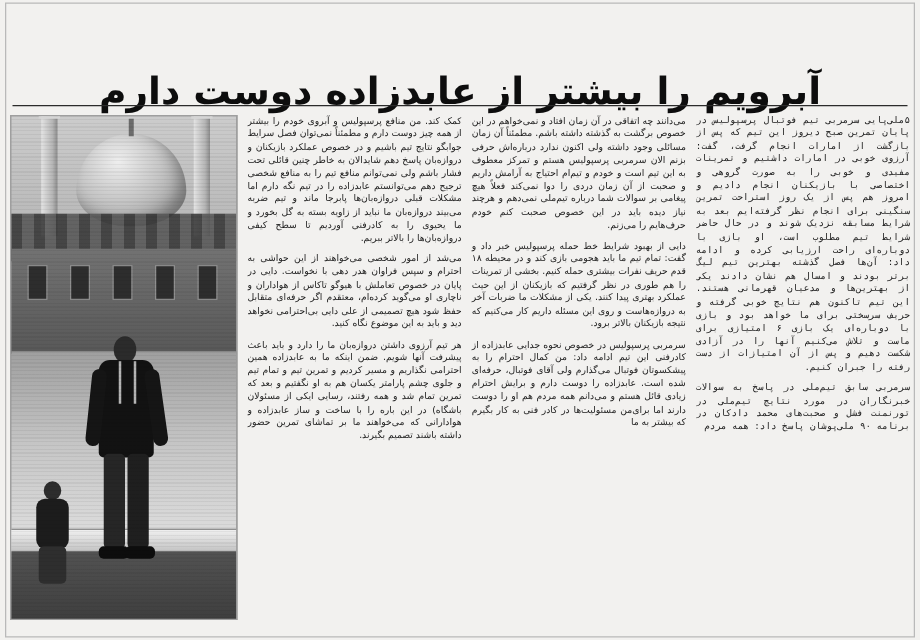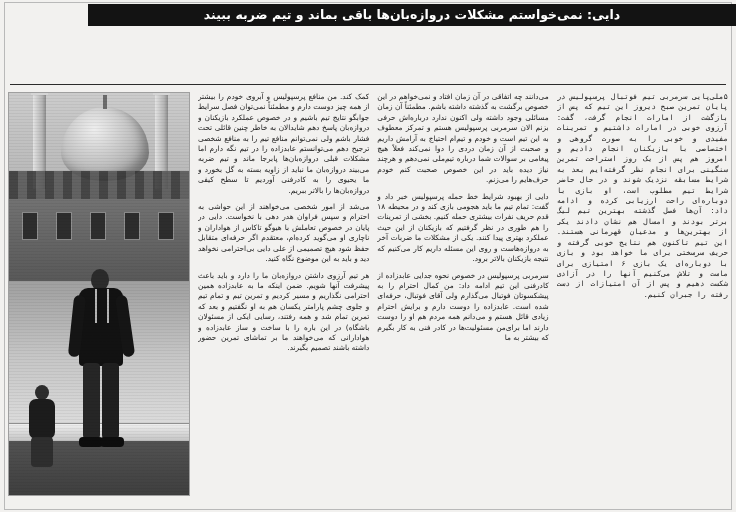--- a/index.html
+++ b/index.html
@@ -165,29 +165,30 @@
     border:1px solid #b9b9b9;box-sizing:border-box;pointer-events:none;
   }
 </style>
 </head>
 <body>
 
 <div class="page">
 
   <div class="border-frame"></div>
 
-  <div class="banner">دایی: نمی‌خواستم مشکلات دروازه‌بان‌ها باقی بماند و تیم ضربه ببیند</div>
-
+
+  <h1 class="headline">آبرویم را بیشتر از عابدزاده دوست دارم</h1>
 
   <div class="rule"></div>
 
   <div class="body">
 
     <div class="col col-right">
       <p>۵ملی‌پایی سرمربی تیم فوتبال پرسپولیس در پایان تمرین صبح دیروز این تیم که پس از بازگشت از امارات انجام گرفت، گفت: آرزوی خوبی در امارات داشتیم و تمرینات مفیدی و خوبی را به صورت گروهی و اختصاصی با بازیکنان انجام دادیم و امروز هم پس از یک روز استراحت تمرین سنگینی برای انجام نظر گرفته‌ایم بعد به شرایط مسابقه نزدیک شوند و در حال حاضر شرایط تیم مطلوب است، او بازی با دوباره‌ای راحت ارزیابی کرده و ادامه داد: آن‌ها فصل گذشته بهترین تیم لیگ برتر بودند و امسال هم نشان دادند یکی از بهترین‌ها و مدعیان قهرمانی هستند. این تیم تاکنون هم نتایج خوبی گرفته و حریف سرسختی برای ما خواهد بود و بازی با دوباره‌ای یک بازی ۶ امتیازی برای ماست و تلاش می‌کنیم آنها را در آزادی شکست دهیم و پس از آن امتیازات از دست رفته را جبران کنیم.</p>
+      <p>سرمربی سابق تیم‌ملی در پاسخ به سوالات خبرنگاران در مورد نتایج تیم‌ملی در تورنمنت فشل و صحبت‌های محمد دادکان در برنامه ۹۰ ملی‌پوشان پاسخ داد: همه مردم</p>
     </div>
 
     <div class="col col-mid">
       <p>می‌دانند چه اتفاقی در آن زمان افتاد و نمی‌خواهم در این خصوص برگشت به گذشته داشته باشم. مطمئناً آن زمان مسائلی وجود داشته ولی اکنون ندارد درباره‌اش حرفی بزنم الان سرمربی پرسپولیس هستم و تمرکز معطوف به این تیم است و خودم و تیم‌ام احتیاج به آرامش داریم و صحبت از آن زمان دردی را دوا نمی‌کند فعلاً هیچ پیغامی بر سوالات شما درباره تیم‌ملی نمی‌دهم و هرچند نیاز دیده باید در این خصوص صحبت کنم خودم حرف‌هایم را می‌زنم.</p>
       <p>دایی از بهبود شرایط خط حمله پرسپولیس خبر داد و گفت: تمام تیم ما باید هجومی بازی کند و در محیطه ۱۸ قدم حریف نفرات بیشتری حمله کنیم. بخشی از تمرینات را هم طوری در نظر گرفتیم که بازیکنان از این حیث عملکرد بهتری پیدا کنند. یکی از مشکلات ما ضربات آخر به دروازه‌هاست و روی این مسئله داریم کار می‌کنیم که نتیجه بازیکنان بالاتر برود.</p>
       <p>سرمربی پرسپولیس در خصوص نحوه جدایی عابدزاده از کادرفنی این تیم ادامه داد: من کمال احترام را به پیشکسوتان فوتبال می‌گذارم ولی آقای فوتبال، حرفه‌ای شده است. عابدزاده را دوست دارم و برایش احترام زیادی قائل هستم و می‌دانم همه مردم هم او را دوست دارند اما برای‌من مسئولیت‌ها در کادر فنی به کار بگیرم که بیشتر به ما</p>
     </div>
 
     <div class="col col-left">
       <p>کمک کند. من منافع پرسپولیس و آبروی خودم را بیشتر از همه چیز دوست دارم و مطمئناً نمی‌توان فصل سرایط جوابگو نتایج تیم باشیم و در خصوص عملکرد بازیکنان و دروازه‌بان پاسخ دهم شایدالان به خاطر چنین قائلی تحت فشار باشم ولی نمی‌توانم منافع تیم را به منافع شخصی ترجیح دهم می‌توانستم عابدزاده را در تیم نگه دارم اما مشکلات قبلی دروازه‌بان‌ها پابرجا ماند و تیم ضربه می‌بیند دروازه‌بان ما نباید از زاویه بسته به گل بخورد و ما یحیوی را به کادرفنی آوردیم تا سطح کیفی دروازه‌بان‌ها را بالاتر ببریم.</p>

